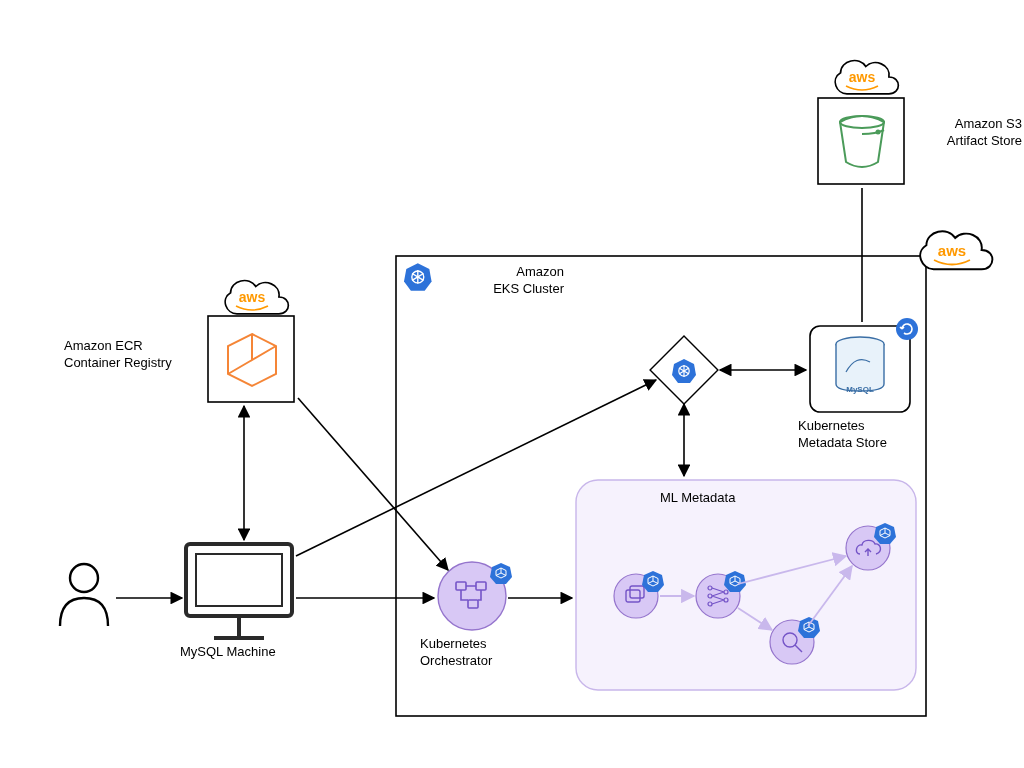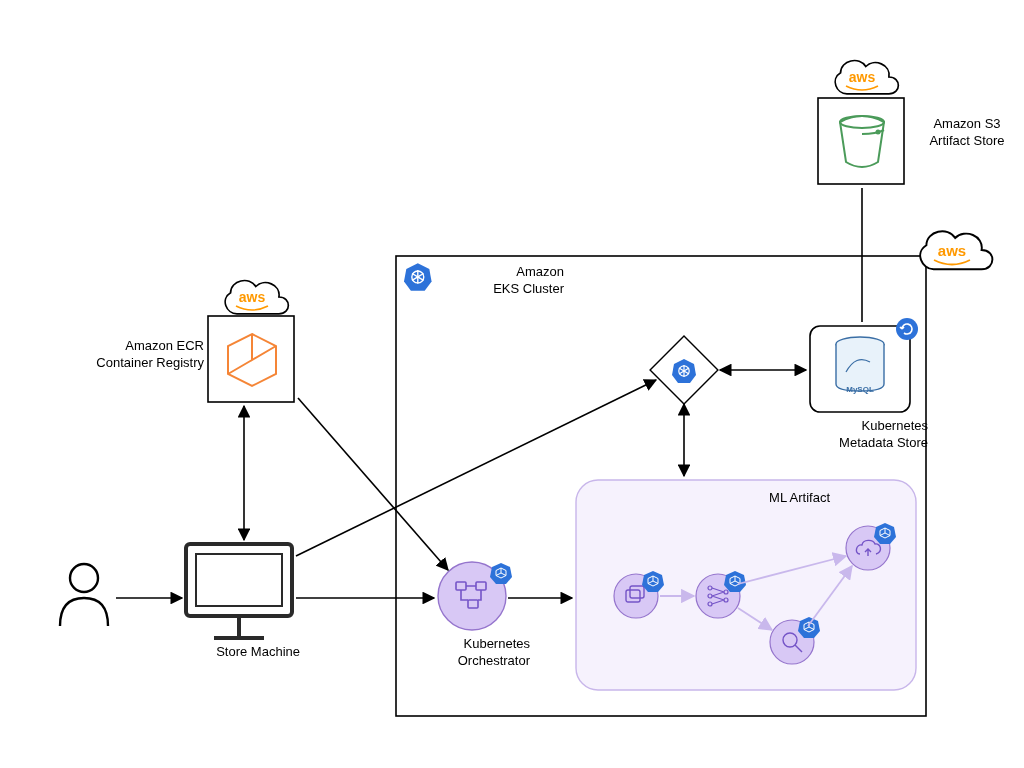--- a/index.html
+++ b/index.html
@@ -1,17 +1,17 @@
 <!DOCTYPE html>
 <html><head>
 <meta charset="utf-8">
 <style>
   html,body{margin:0;padding:0;width:1024px;height:768px;background:#fff;font-family:-apple-system,Helvetica,Arial,sans-serif;font-size:13px;color:#000;}
   .stage{position:relative;width:1024px;height:768px;}
-  .label{position:absolute;text-align:right;line-height:1.3;}
+  .label{position:absolute;text-align:left;line-height:1.3;}
   svg.full{position:absolute;top:0;left:0;}
 </style>
 </head>
 <body>
 <div class="stage">
 
 <svg class="full" width="1024" height="768">
   <defs>
     <marker id="arr" viewBox="0 0 10 10" refX="9" refY="5" markerWidth="8" markerHeight="8" orient="auto-start-reverse">
       <path d="M0,0 L10,5 L0,10 z" fill="#000"></path>
@@ -183,19 +183,19 @@
   <line x1="862" y1="322" x2="862" y2="188" stroke="#000" stroke-width="1.6"></line>
 
   <line x1="660" y1="596" x2="694" y2="596" stroke="#c9b8ec" stroke-width="1.8" marker-end="url(#arrF)"></line>
   <line x1="738" y1="608" x2="772" y2="630" stroke="#c9b8ec" stroke-width="1.8" marker-end="url(#arrF)"></line>
   <line x1="738" y1="584" x2="846" y2="556" stroke="#c9b8ec" stroke-width="1.8" marker-end="url(#arrF)"></line>
   <line x1="808" y1="626" x2="852" y2="566" stroke="#c9b8ec" stroke-width="1.8" marker-end="url(#arrF)"></line>
 </svg>
 
 <div class="label" style="left:64px;top:338px;width:140px;">Amazon ECR<br>Container Registry</div>
 <div class="label" style="left:444px;top:264px;width:120px;text-align:right">Amazon<br>EKS Cluster</div>
-<div class="label" style="left:180px;top:644px;width:120px">Store Machine</div>
+<div class="label" style="left:180px;top:644px;width:120px">MySQL Machine</div>
 <div class="label" style="left:420px;top:636px;width:110px">Kubernetes<br>Orchestrator</div>
 <div class="label" style="left:798px;top:418px;width:130px">Kubernetes<br>Metadata Store</div>
-<div class="label" style="left:660px;top:490px;width:170px">ML Artifact</div>
-<div class="label" style="left:912px;top:116px;width:110px;text-align:center">Amazon S3<br>Artifact Store</div>
+<div class="label" style="left:660px;top:490px;width:170px">ML Metadata</div>
+<div class="label" style="left:912px;top:116px;width:110px;text-align:right">Amazon S3<br>Artifact Store</div>
 
 </div>
 
 </body></html>

